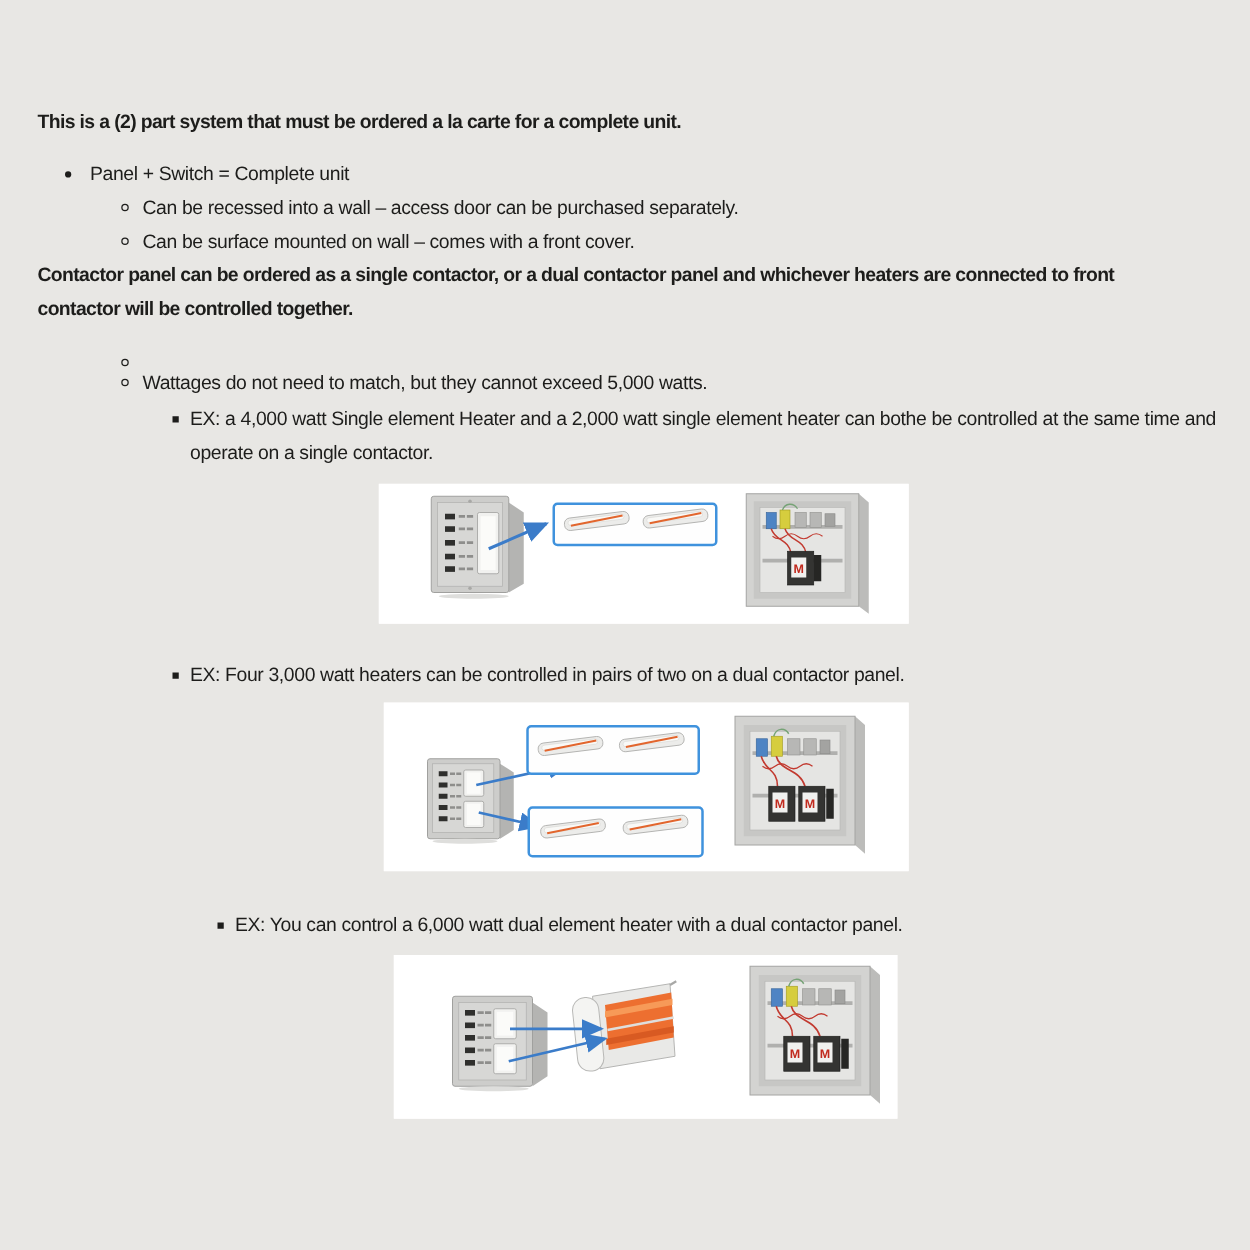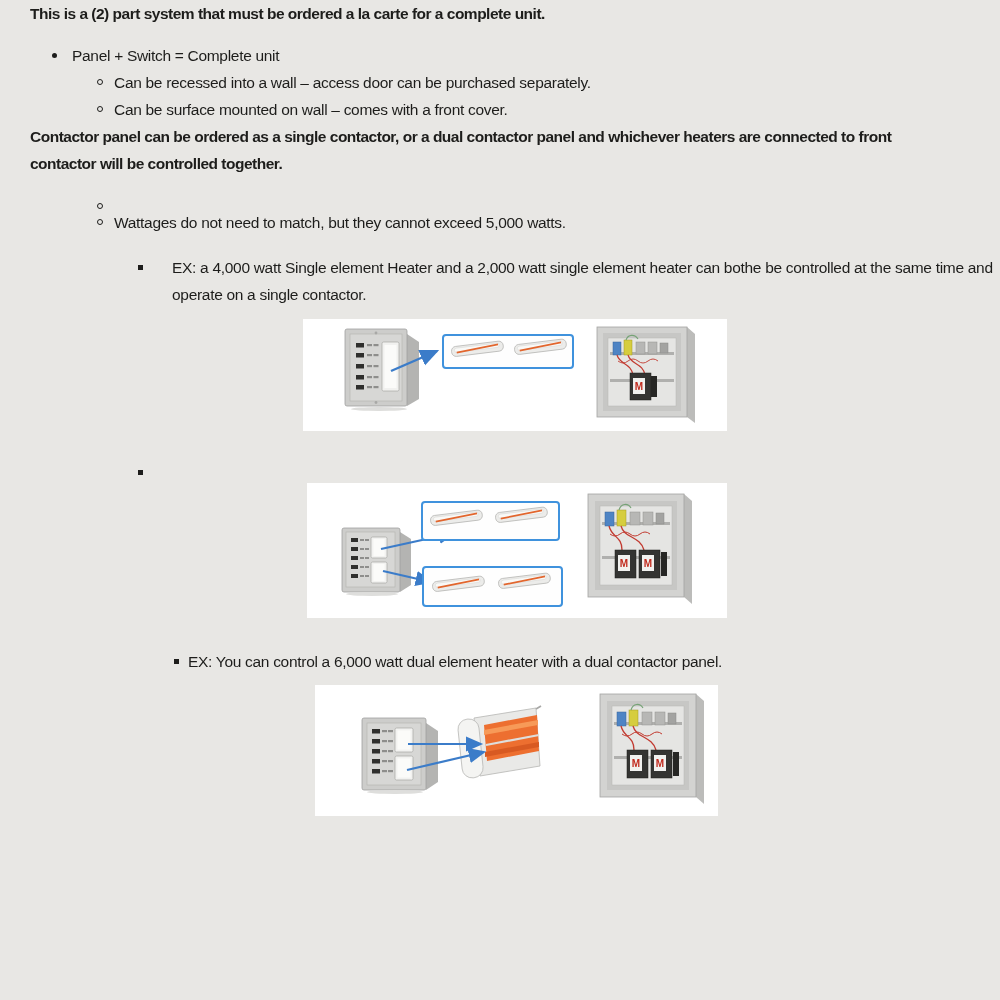--- a/index.html
+++ b/index.html
@@ -3,21 +3,21 @@
 <meta charset="utf-8">
 <style>
   html, body { margin: 0; padding: 0; }
   body {
     width: 1000px; height: 1000px;
     background: #e8e7e4;
     color: #1d1d1b;
     font-family: "Liberation Sans", "DejaVu Sans", sans-serif;
     overflow: hidden;
   }
-  .content { }
+  .content { padding-top: 84px; }
 
   .heading {
     font-weight: 700;
     font-size: 15.5px;
     letter-spacing: -0.5px;
     line-height: 27px;
     margin: 0 30px;
     max-width: 910px;
   }
   .row {
@@ -30,21 +30,21 @@
   .marker { flex: 0 0 auto; }
   .dot  { width: 5px; height: 5px; border-radius: 50%; background: #1d1d1b; margin: 11px 15px 0 0; }
   .circ { width: 4px; height: 4px; border: 1.3px solid #1d1d1b; border-radius: 50%; background: transparent; margin: 10px 11px 0 0; }
   .sq   { width: 5px; height: 5px; background: #1d1d1b; margin: 11px 9px 0 0; }
   .ind1 { padding-left: 52px; text-align: center; }
   .ind2 { padding-left: 97px; }
   .ind3 { padding-left: 138px; }
 
   .list1 { margin-top: 15px; }
   .list2 { margin-top: 16px; }
-  .ex1 { margin-top: 18px; gap: 20px; }
+  .ex1 { margin-top: 2px; }
   .ex1 .text { max-width: 830px; }
   .ex2 { margin-top: 28px; }
   .ex3 { margin-top: 30px; margin-left: 36px; }
 
   figure { margin: 0; padding: 0; background: #ffffff; }
   .fig1 { margin: 11px 0 0 303px; width: 424px; height: 112px; }
   .fig2 { margin: 8px 0 0 307px;  width: 420px; height: 135px; }
   .fig3 { margin: 10px 0 0 315px; width: 403px; height: 131px; }
   figure svg { display: block; }
 </style>
@@ -152,20 +152,21 @@
         <rect x="33" y="46" width="21" height="27" fill="#343432" stroke="#1c1c1a" stroke-width="0.5"></rect>
         <rect x="54" y="49" width="6" height="21" fill="#262624"></rect>
         <rect x="36" y="51" width="12" height="16" fill="#f1f1ef"></rect>
         <text x="42" y="63" font-size="10" font-weight="bold" fill="#c12a1e" text-anchor="middle">M</text>
       </g>
     </svg>
   </figure>
 
   <div class="row ind3 ex2">
     <span class="marker sq"></span>
+    <span class="text">EX: Four 3,000 watt heaters can be controlled in pairs of two on a dual contactor panel.</span>
   </div>
 
   <figure class="fig2">
     <svg width="420" height="135" viewBox="0 0 420 135">
       <defs>
         <marker id="ah2" markerWidth="9" markerHeight="8" refX="7" refY="3.5" orient="auto">
           <path d="M0,0 L8,3.5 L0,7 Z" fill="#3b7cc9"></path>
         </marker>
         <g id="ht2">
           <rect x="0" y="0" width="52" height="10" rx="4.5" fill="#ececea" stroke="#aeaeac" stroke-width="0.7"></rect>

